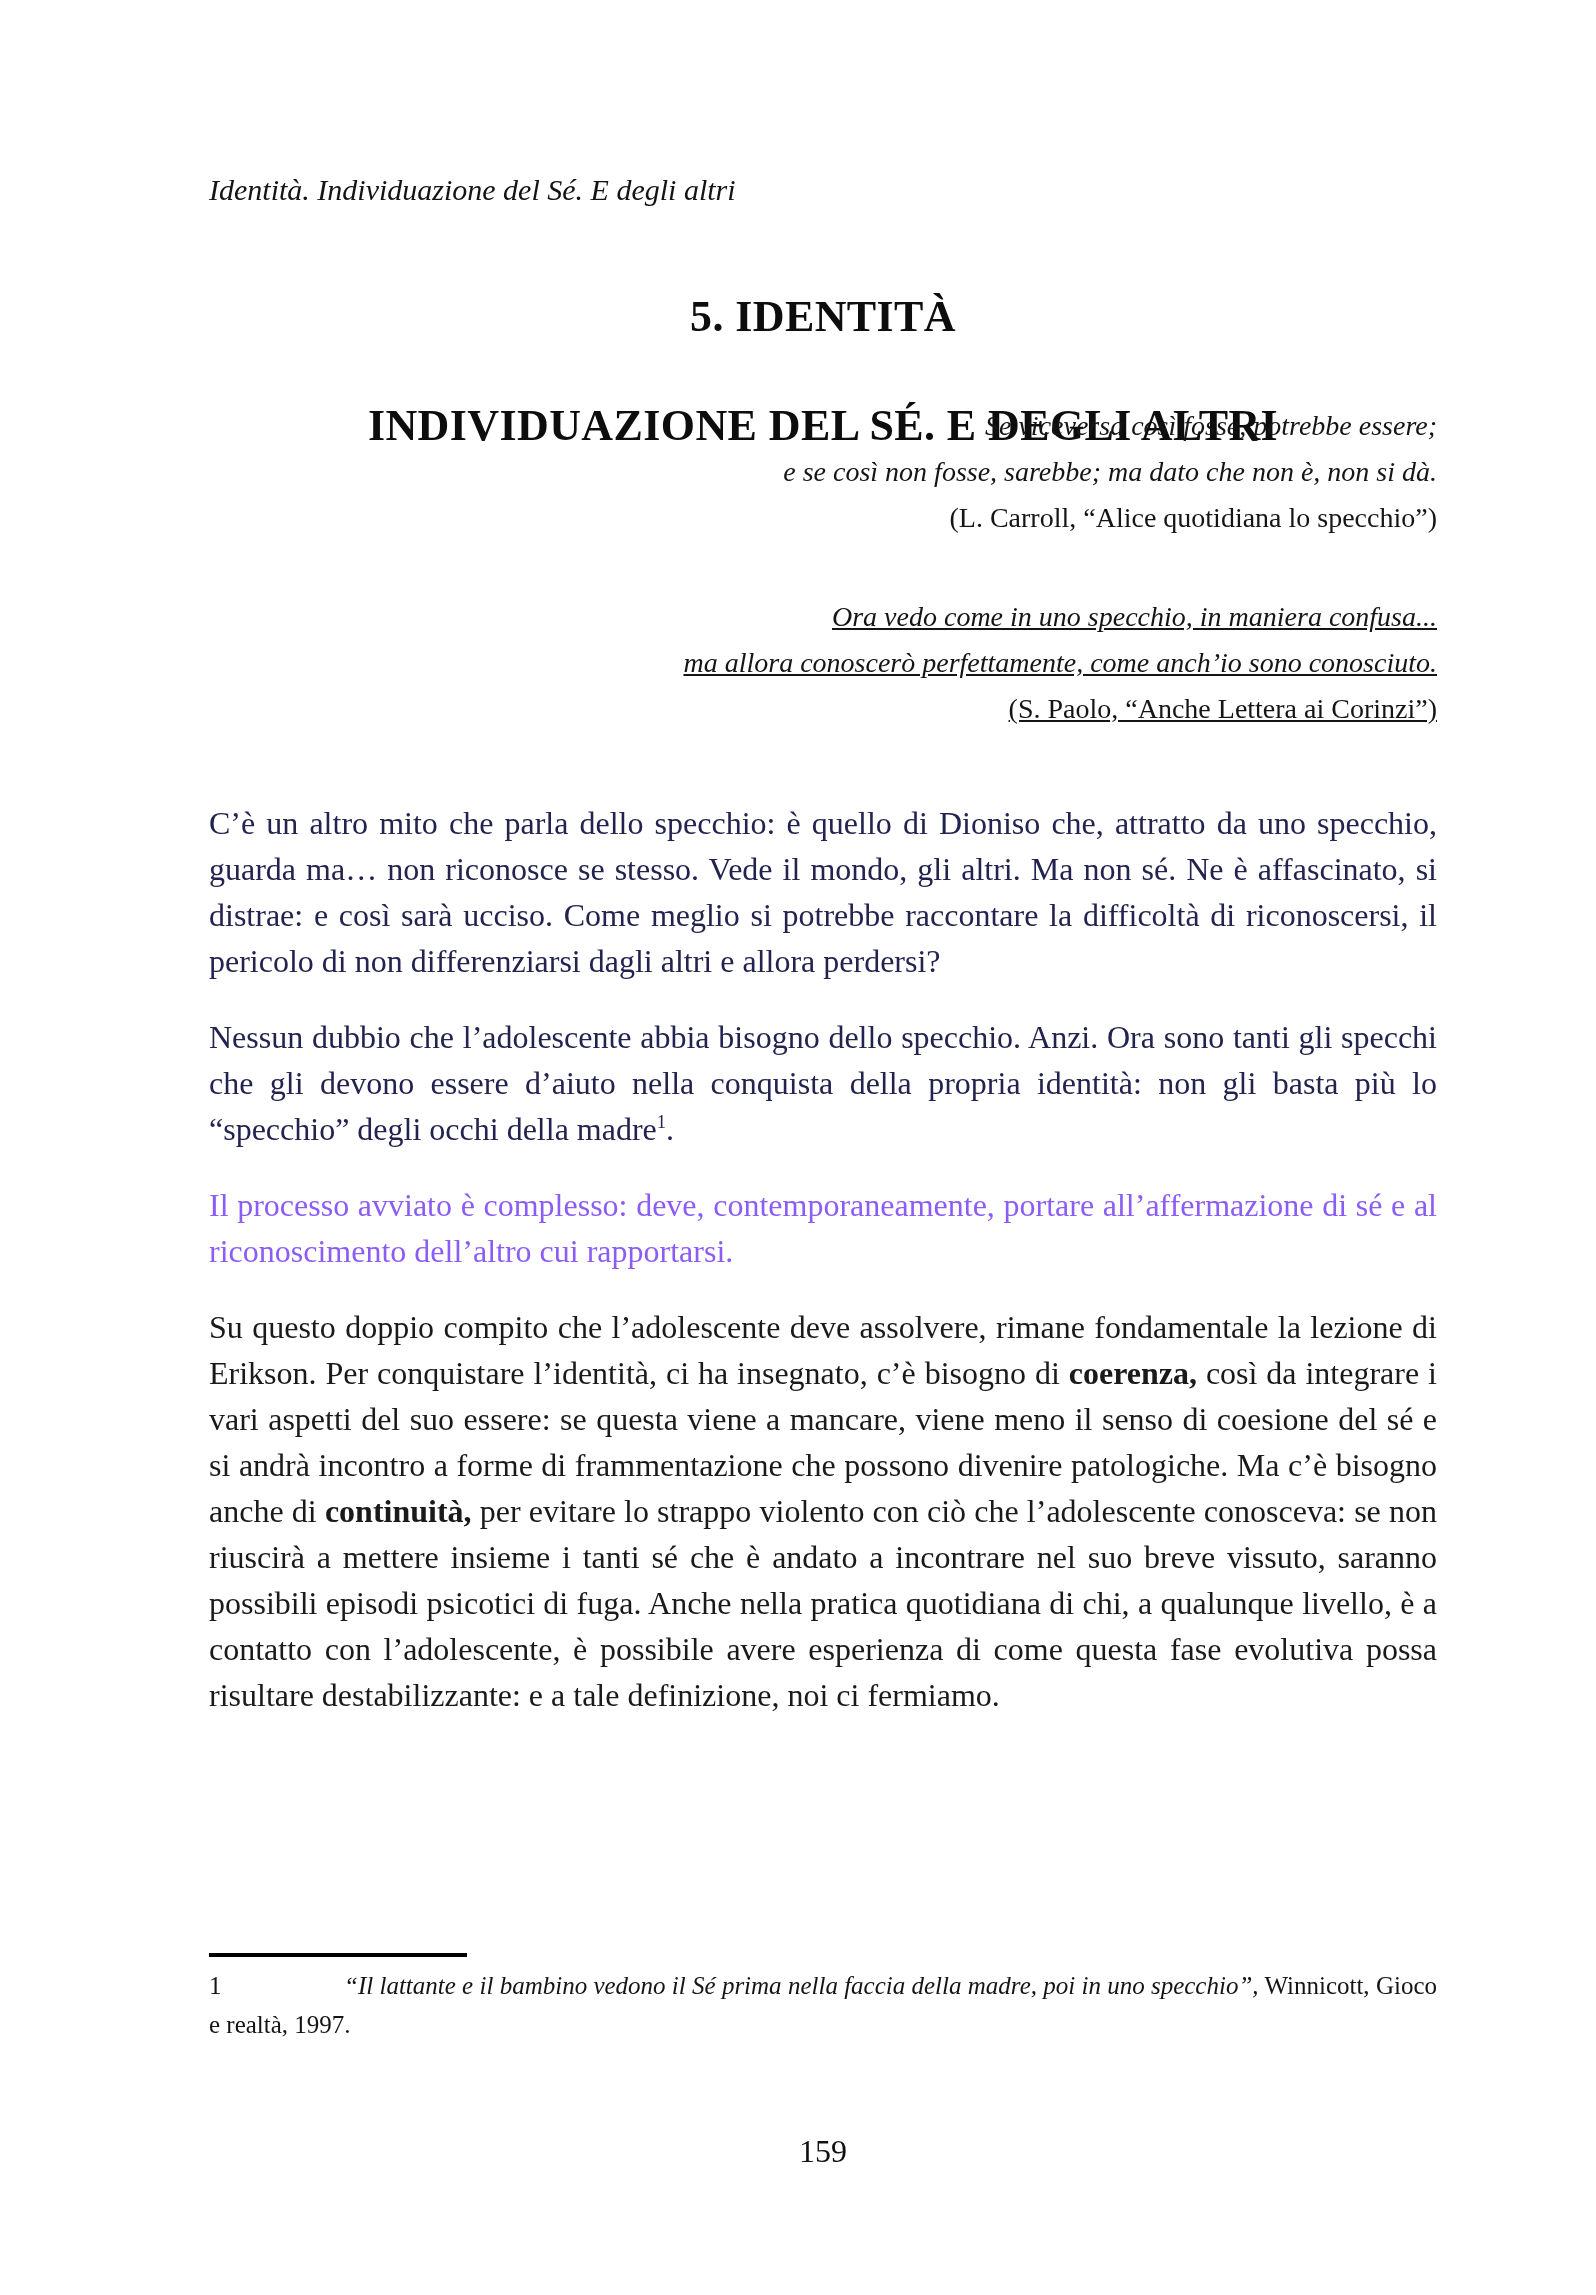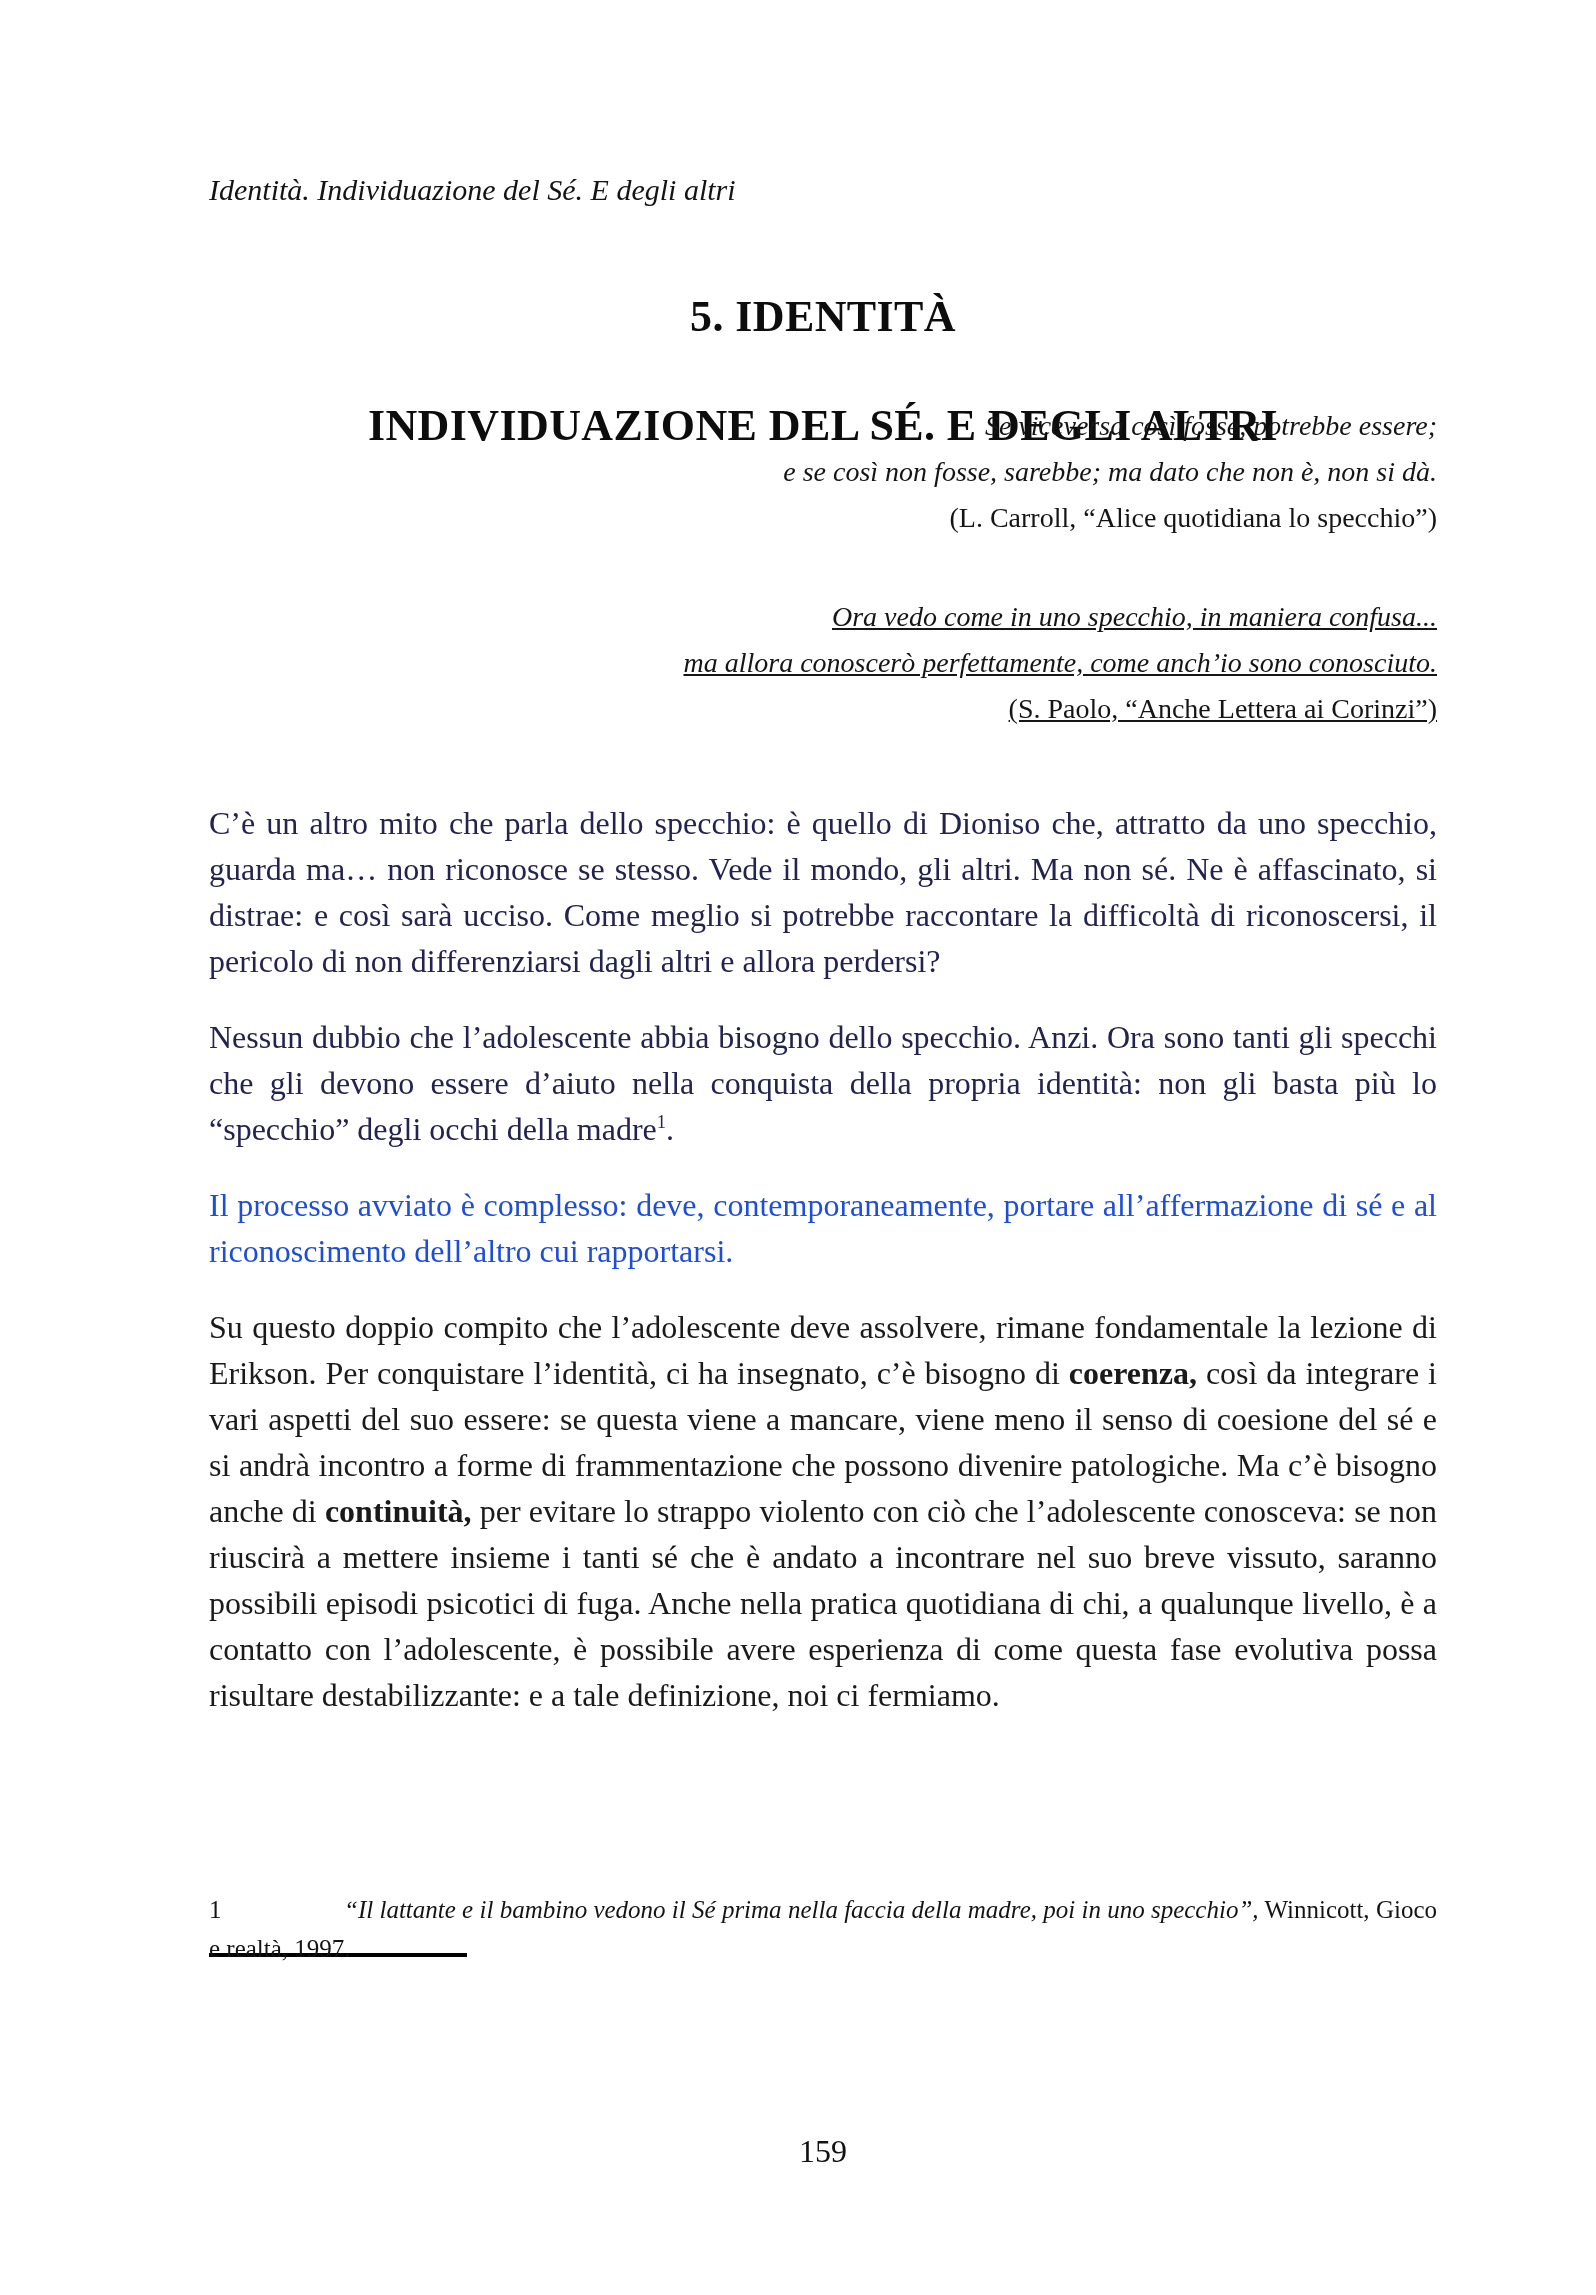--- a/index.html
+++ b/index.html
@@ -61,21 +61,21 @@
 
   .footnote-rule {
     position: absolute;
     left: 209px;
     top: 1953px;
     width: 258px;
     height: 4.2px;
     background: #000000;
   }
   .footnote {
-    top: 1890px;
+    top: 1966px;
     font-size: 25px;
     line-height: 39px;
     color: #141414;
     text-align: justify;
   }
   .footnote .fn-marker { display: inline-block; width: 135px; font-style: normal; }
   .footnote .fn-quote { font-style: italic; }
   .footnote .fn-source { font-style: normal; }
 
   .page-number {
@@ -105,21 +105,21 @@
 
   <div class="col epigraph epigraph-2" style="position:absolute;text-decoration:underline;">
     <span class="eline">Ora vedo come in uno specchio, in maniera confusa...</span>
     <span class="eline">ma allora conoscerò perfettamente, come anch’io sono conosciuto.</span>
     <span class="attribution">(S. Paolo, “Anche Lettera ai Corinzi”)</span>
   </div>
 
   <div class="col body-text" style="position:absolute;">
       <p style="color: rgb(35, 35, 80);"><span>C’è un altro mito che parla dello specchio: è quello di Dioniso che, attratto da uno specchio, guarda ma… non riconosce se stesso. Vede il mondo, gli altri. Ma non sé. Ne è affascinato, si distrae: e così sarà ucciso. Come meglio si potrebbe raccontare la difficoltà di riconoscersi, il pericolo di non differenziarsi dagli altri e allora perdersi?</span></p>
       <p style="color: rgb(35, 35, 80);"><span>Nessun dubbio che l’adolescente abbia bisogno dello specchio. Anzi. Ora sono tanti gli specchi che gli devono essere d’aiuto nella conquista della propria identità: non gli basta più lo “specchio” degli occhi della madre</span><sup>1</sup><span>.</span></p>
-      <p style="color: #1d4ed8;"><span>Il processo avviato è complesso: deve, contemporaneamente, portare all’affermazione di sé e al riconoscimento dell’altro cui rapportarsi.</span></p>
+      <p style="color: #8b5cf6;"><span>Il processo avviato è complesso: deve, contemporaneamente, portare all’affermazione di sé e al riconoscimento dell’altro cui rapportarsi.</span></p>
       <p style="color: rgb(26, 26, 26);"><span>Su questo doppio compito che l’adolescente deve assolvere, rimane fondamentale la lezione di Erikson. Per conquistare l’identità, ci ha insegnato, c’è bisogno di </span><b>coerenza,</b><span> così da integrare i vari aspetti del suo essere: se questa viene a mancare, viene meno il senso di coesione del sé e si andrà incontro a forme di frammentazione che possono divenire patologiche. Ma c’è bisogno anche di </span><b>continuità,</b><span> per evitare lo strappo violento con ciò che l’adolescente conosceva: se non  riuscirà a mettere insieme i tanti sé che è andato a incontrare nel suo breve vissuto, saranno possibili episodi psicotici di fuga. Anche nella pratica quotidiana di chi, a qualunque livello, è a contatto con l’adolescente, è possibile avere esperienza di come questa fase evolutiva possa risultare destabilizzante: e a tale definizione, noi ci fermiamo.</span></p>
     </div>
 
   <div class="footnote-rule"></div>
 
   <div class="col footnote" style="position:absolute;">
     <span class="fn-marker">1</span><span class="fn-quote">“Il lattante e il bambino vedono il Sé prima nella faccia della madre, poi in uno specchio”,</span><span class="fn-source"> Winnicott, Gioco e realtà, 1997.</span>
   </div>
 
   <div class="col page-number">159</div>

